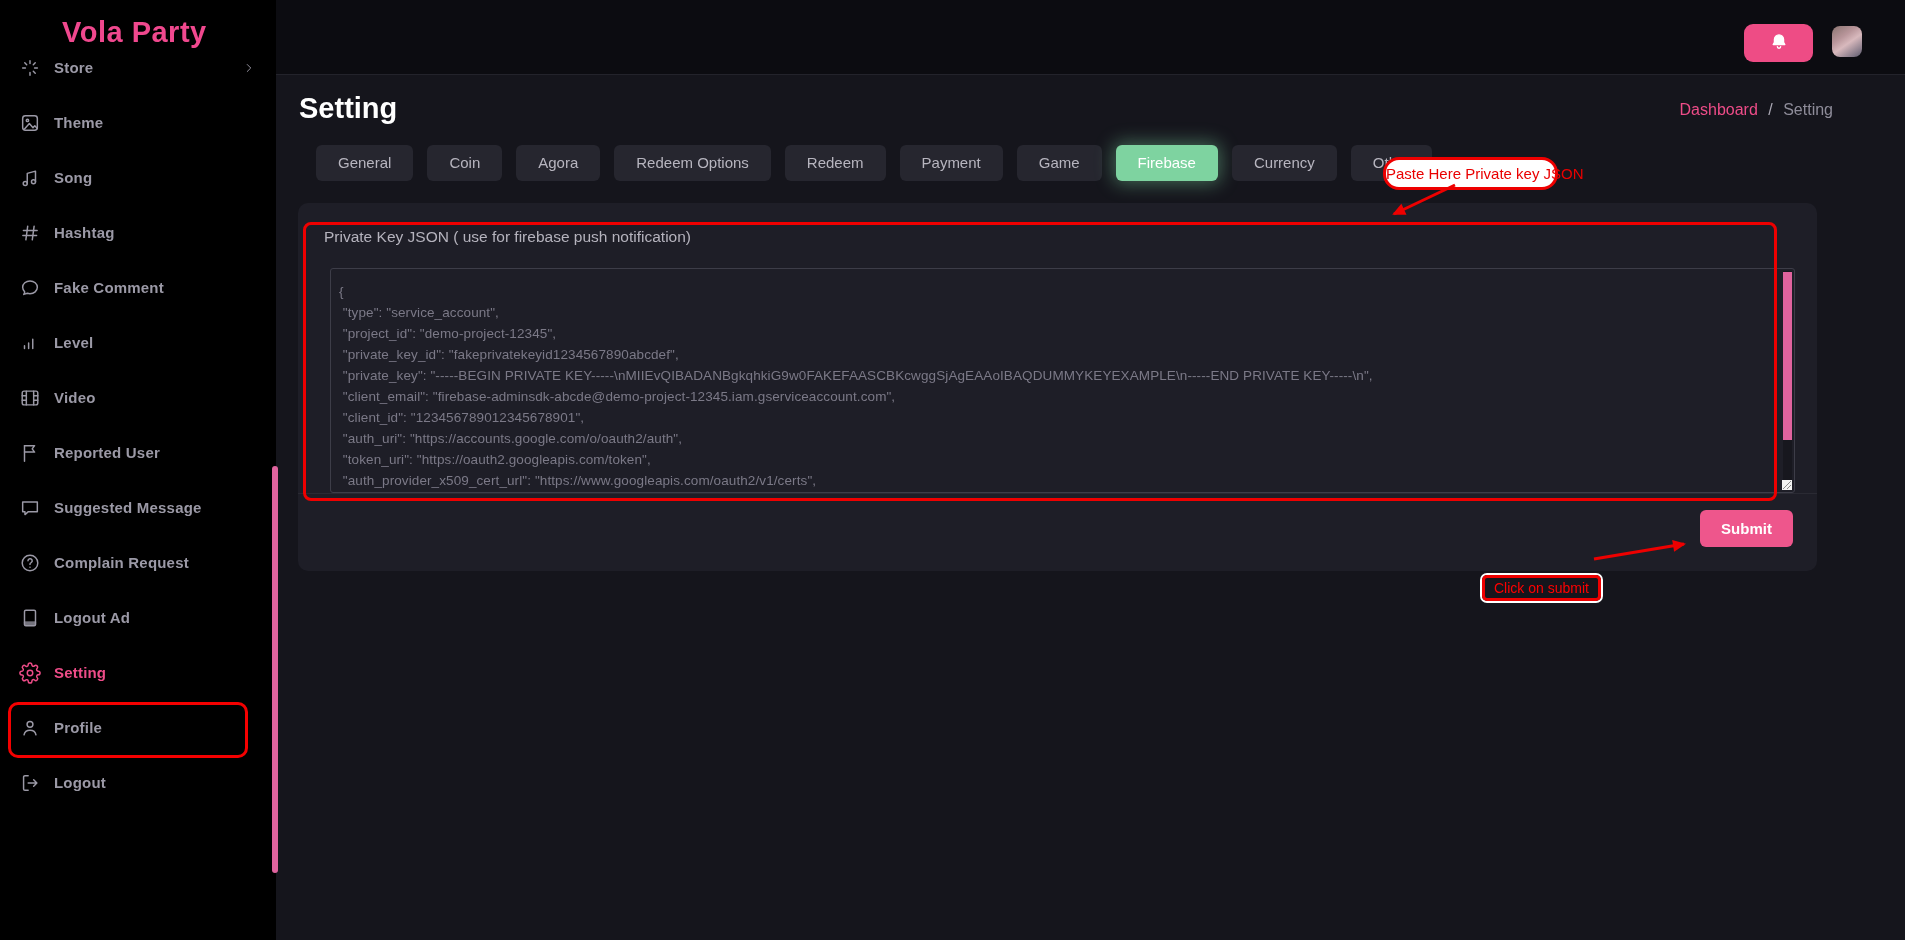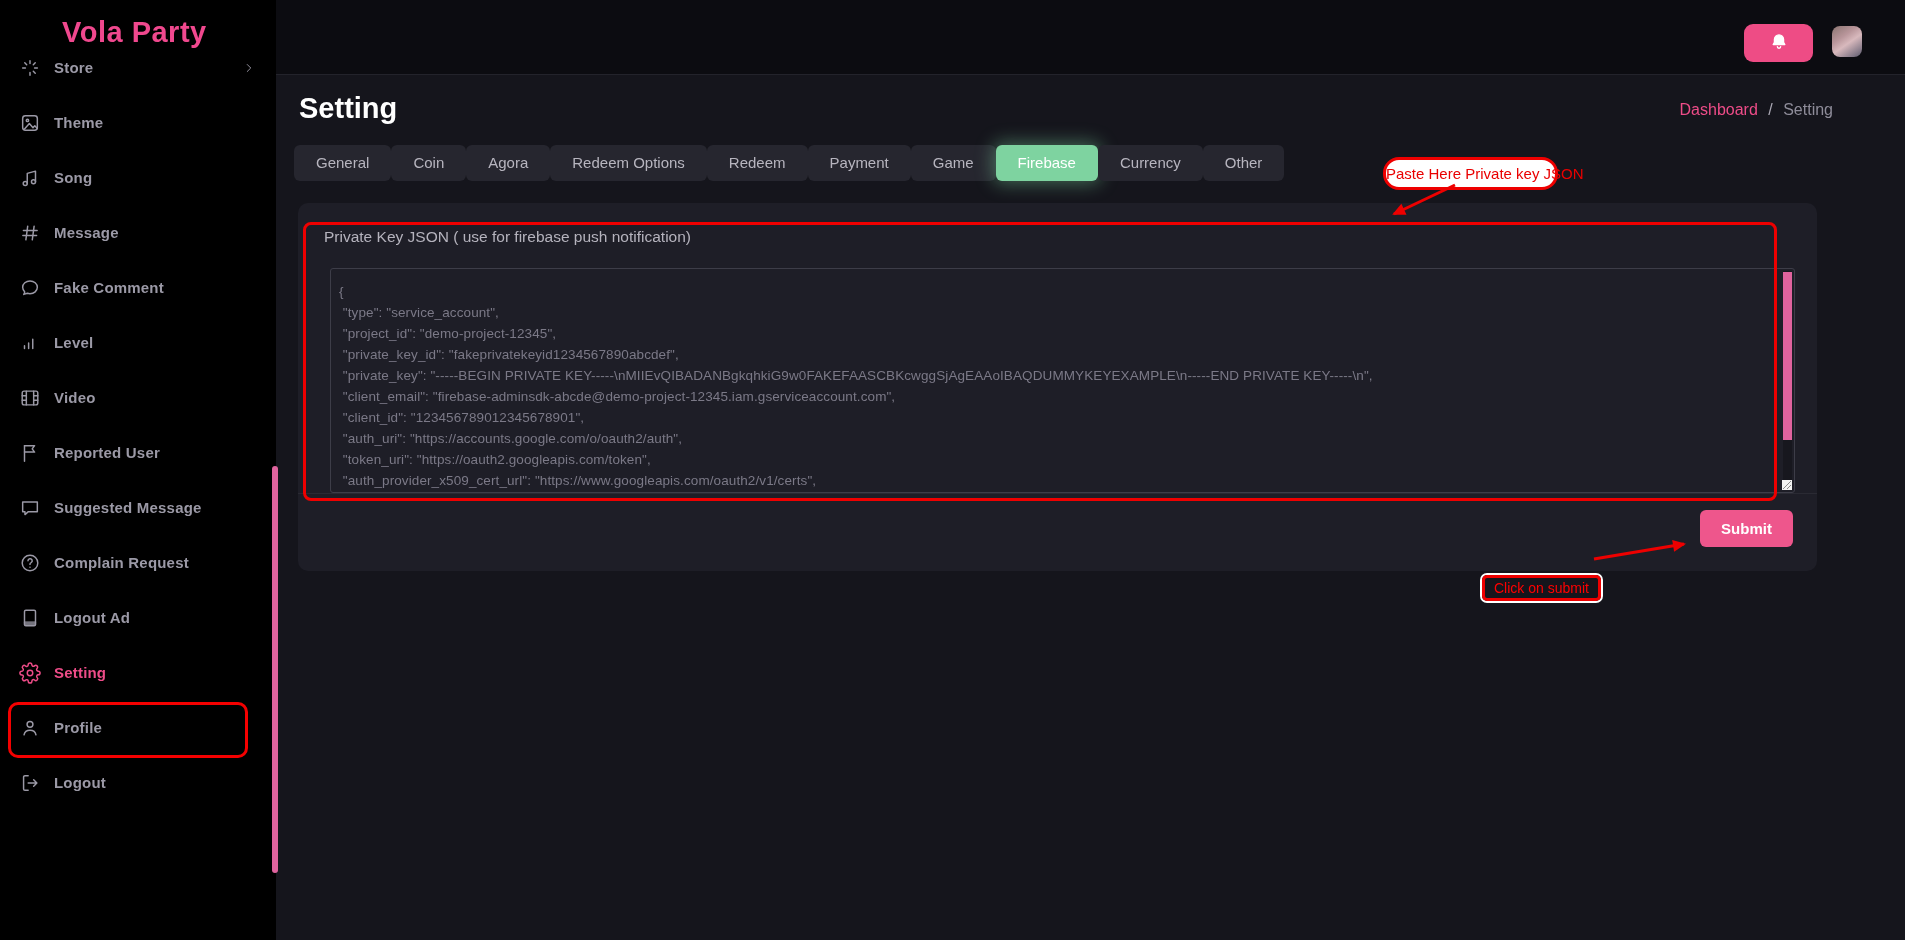--- a/index.html
+++ b/index.html
@@ -52,21 +52,21 @@
     position:absolute; left:272px; top:466px; width:6px; height:407px;
     background:#e0639e; border-radius:3px; z-index:5; cursor:pointer;
   }
   
   .main { position:absolute; left:276px; top:75px; width:1629px; height:865px; }
   .page-heading { position:absolute; left:23px; top:17px; font-size:29px; font-weight:bold; color:#ffffff; }
   .breadcrumb { position:absolute; top:26px; right:72px; font-size:16px; color:#8e8c99; white-space:nowrap; }
   .breadcrumb .crumb-link { color:#ee4c88; cursor:pointer; }
   .breadcrumb .sep { margin:0 6px; color:#a9a7b3; }
   
-  .tabs { position:absolute; left:18px; top:70px; display:flex; }
+  .tabs { position:absolute; left:40px; top:70px; display:flex; gap:14px; }
   .tab {
     height:36px; line-height:36px; padding:0 22px; border:none; border-radius:6px;
     background:#26262f; color:#b7b5bf; font-size:15px; cursor:pointer;
     font-family:"Liberation Sans", sans-serif; white-space:nowrap;
   }
   .tab.active { background:#7ed3a0; color:#ffffff; box-shadow:0 0 18px 3px rgba(126,211,160,.42); }
   
   .card {
     position:absolute; left:22px; top:128px; width:1519px; height:368px;
     background:#1e1e27; border-radius:10px; z-index:1;
@@ -172,21 +172,21 @@
           </svg>
         </span>
         <span class="nav-label">Song</span>
       </div>
       <div class="nav-item">
         <span class="nav-icon">
           <svg viewBox="0 0 24 24" fill="none" stroke="currentColor" stroke-width="1.6" stroke-linecap="round" stroke-linejoin="round">
             <path d="M9.5 4.5l-2 15M16.5 4.5l-2 15M4.8 9.2h15M4.2 14.8h15"></path>
           </svg>
         </span>
-        <span class="nav-label">Message</span>
+        <span class="nav-label">Hashtag</span>
       </div>
       <div class="nav-item">
         <span class="nav-icon">
           <svg viewBox="0 0 24 24" fill="none" stroke="currentColor" stroke-width="1.6" stroke-linecap="round" stroke-linejoin="round">
             <path d="M20 11.3c0 3.9-3.6 7-8 7-1 0-2-.2-2.9-.5L5.2 19l1.1-2.7C4.9 15 4 13.3 4 11.3c0-3.9 3.6-7 8-7s8 3.1 8 7z"></path>
           </svg>
         </span>
         <span class="nav-label">Fake Comment</span>
       </div>
       <div class="nav-item">

